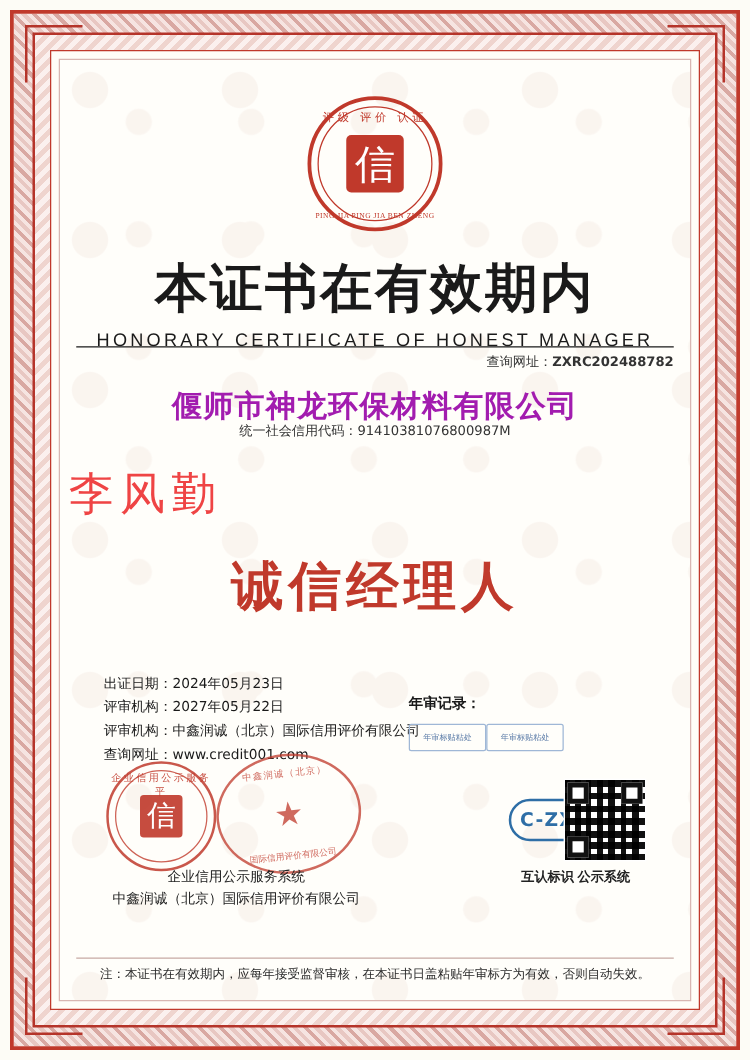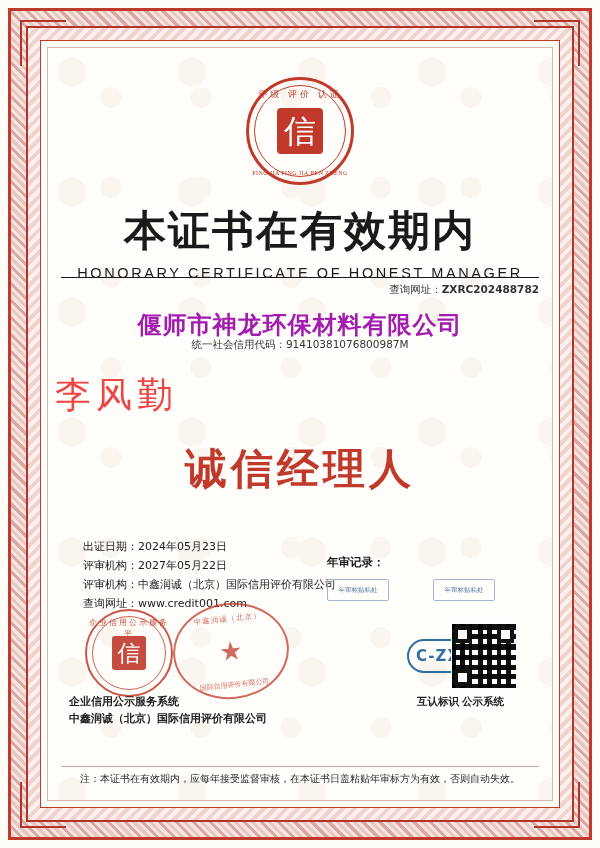--- a/index.html
+++ b/index.html
@@ -217,21 +217,20 @@
     left: 272px; top: 500px;
     font-size: 11.5px;
     font-weight: bold;
     color: #1a1a1a;
     font-family: "DejaVu Sans", sans-serif;
   }
   .sticker-row {
     position: absolute;
     left: 272px; top: 524px;
     display: flex;
-    gap: 44px;
   }
   .sticker {
     width: 62px; height: 22px;
     border: 1px solid #9fb7d6;
     border-radius: 2px;
     color: #5c7ca8;
     font-size: 6.5px;
     text-align: center;
     line-height: 21px;
     font-family: "DejaVu Sans", sans-serif;
@@ -314,23 +313,23 @@
     left: 0; right: 0; bottom: 7px;
     text-align: center;
     font-size: 7px;
     color: #c0392b;
     font-family: "DejaVu Sans", sans-serif;
   }
   .seal-caption {
     position: absolute;
     left: 14px; top: 84px;
     width: 240px;
-    text-align: left;
+    text-align: center;
     font-size: 11px;
-    font-weight: bold;
+    font-weight: normal;
     color: #222;
     line-height: 17px;
     font-family: "DejaVu Sans", sans-serif;
   }
 
   .mutual-logo {
     position: absolute;
     left: 352px; top: 30px;
     width: 62px; height: 34px;
     border: 2px solid #2e6ea6;

